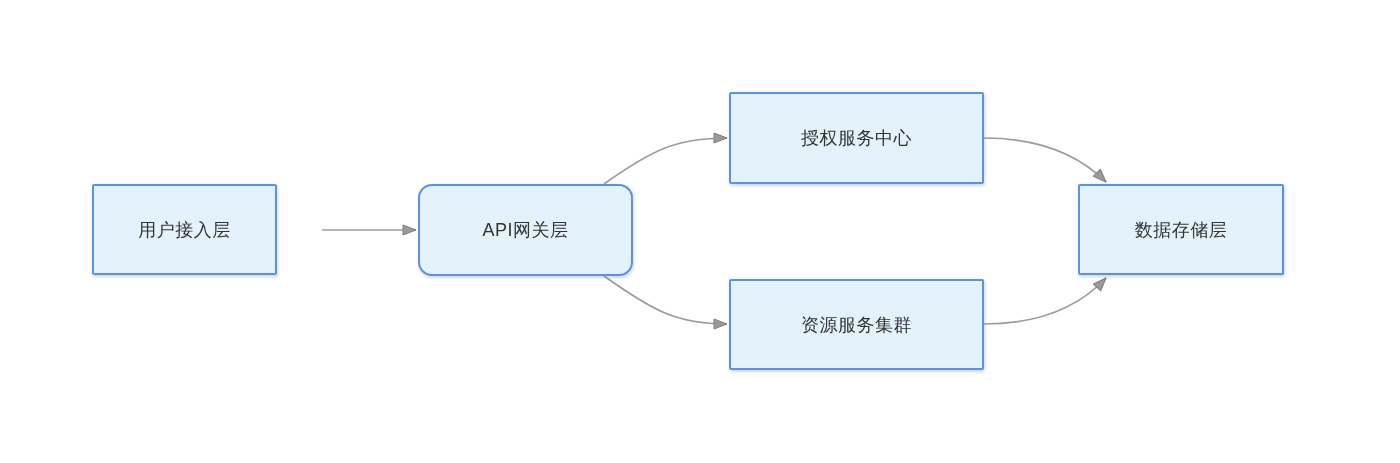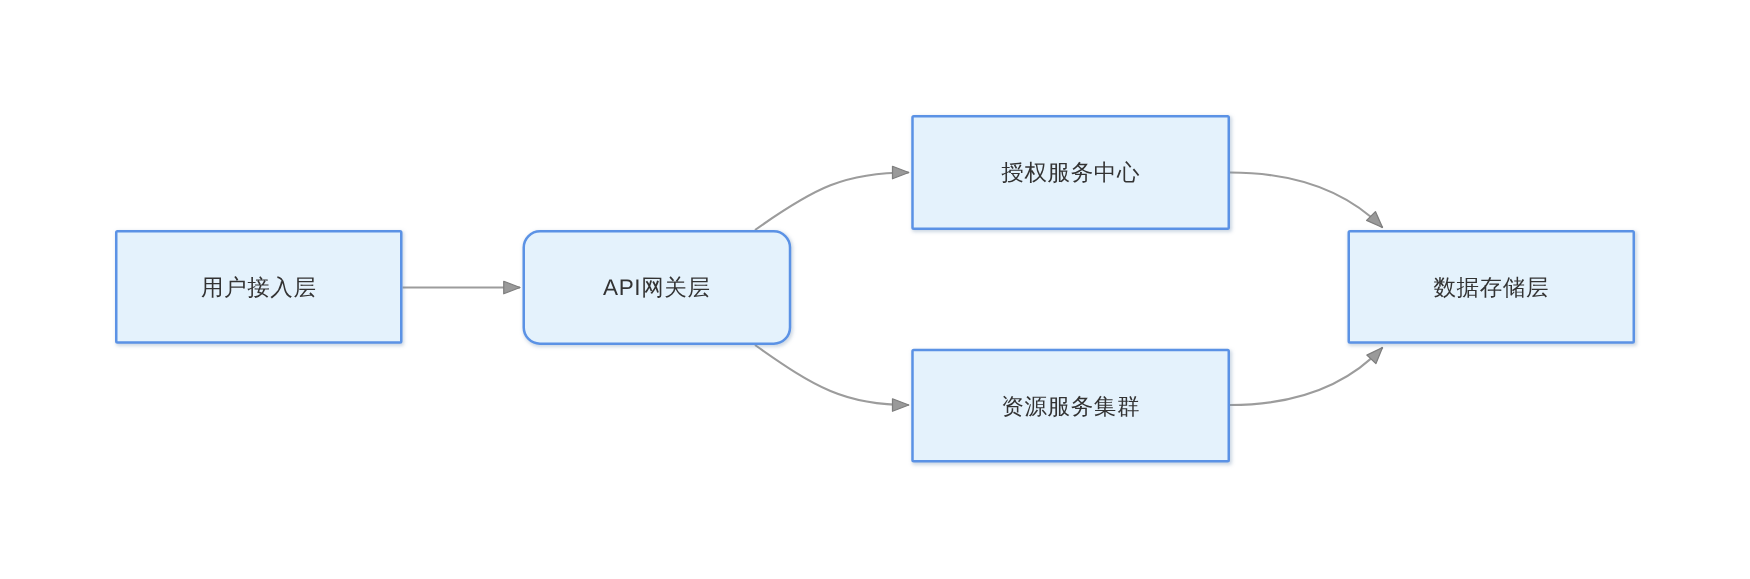--- a/index.html
+++ b/index.html
@@ -32,25 +32,25 @@
     background: #e4f2fc;
     border: 2px solid #5b92e5;
     border-radius: 2px;
     box-shadow: 1px 1.5px 3px rgba(110, 140, 175, 0.35);
     color: #333333;
     font-size: 18px;
     letter-spacing: 0.5px;
     text-align: center;
   }
   
-  .node-a { left:  92px; top: 184px; width: 230px; height: 91px; }
+  .node-a { left:  92px; top: 184px; width: 185px; height: 91px; }
   .node-b { left: 418px; top: 184px; width: 215px; height: 92px; border-radius: 14px; }
   .node-c { left: 729px; top:  92px; width: 255px; height: 92px; }
   .node-d { left: 729px; top: 279px; width: 255px; height: 91px; }
-  .node-e { left: 1078px; top: 184px; width: 230px; height: 91px; }
+  .node-e { left: 1078px; top: 184px; width: 206px; height: 91px; }
 </style>
 </head>
 <body>
 
 <div class="canvas">
 
   <svg class="edge-layer" viewBox="0 0 1400 463" xmlns="http://www.w3.org/2000/svg">
     <defs>
       <marker id="arrow" markerUnits="userSpaceOnUse" markerWidth="16" markerHeight="13" refX="14" refY="6" orient="auto">
         <polygon points="1,1 14,6 1,11" fill="#9a9a9a" stroke="#7e7e7e" stroke-width="1" stroke-linejoin="round"></polygon>

